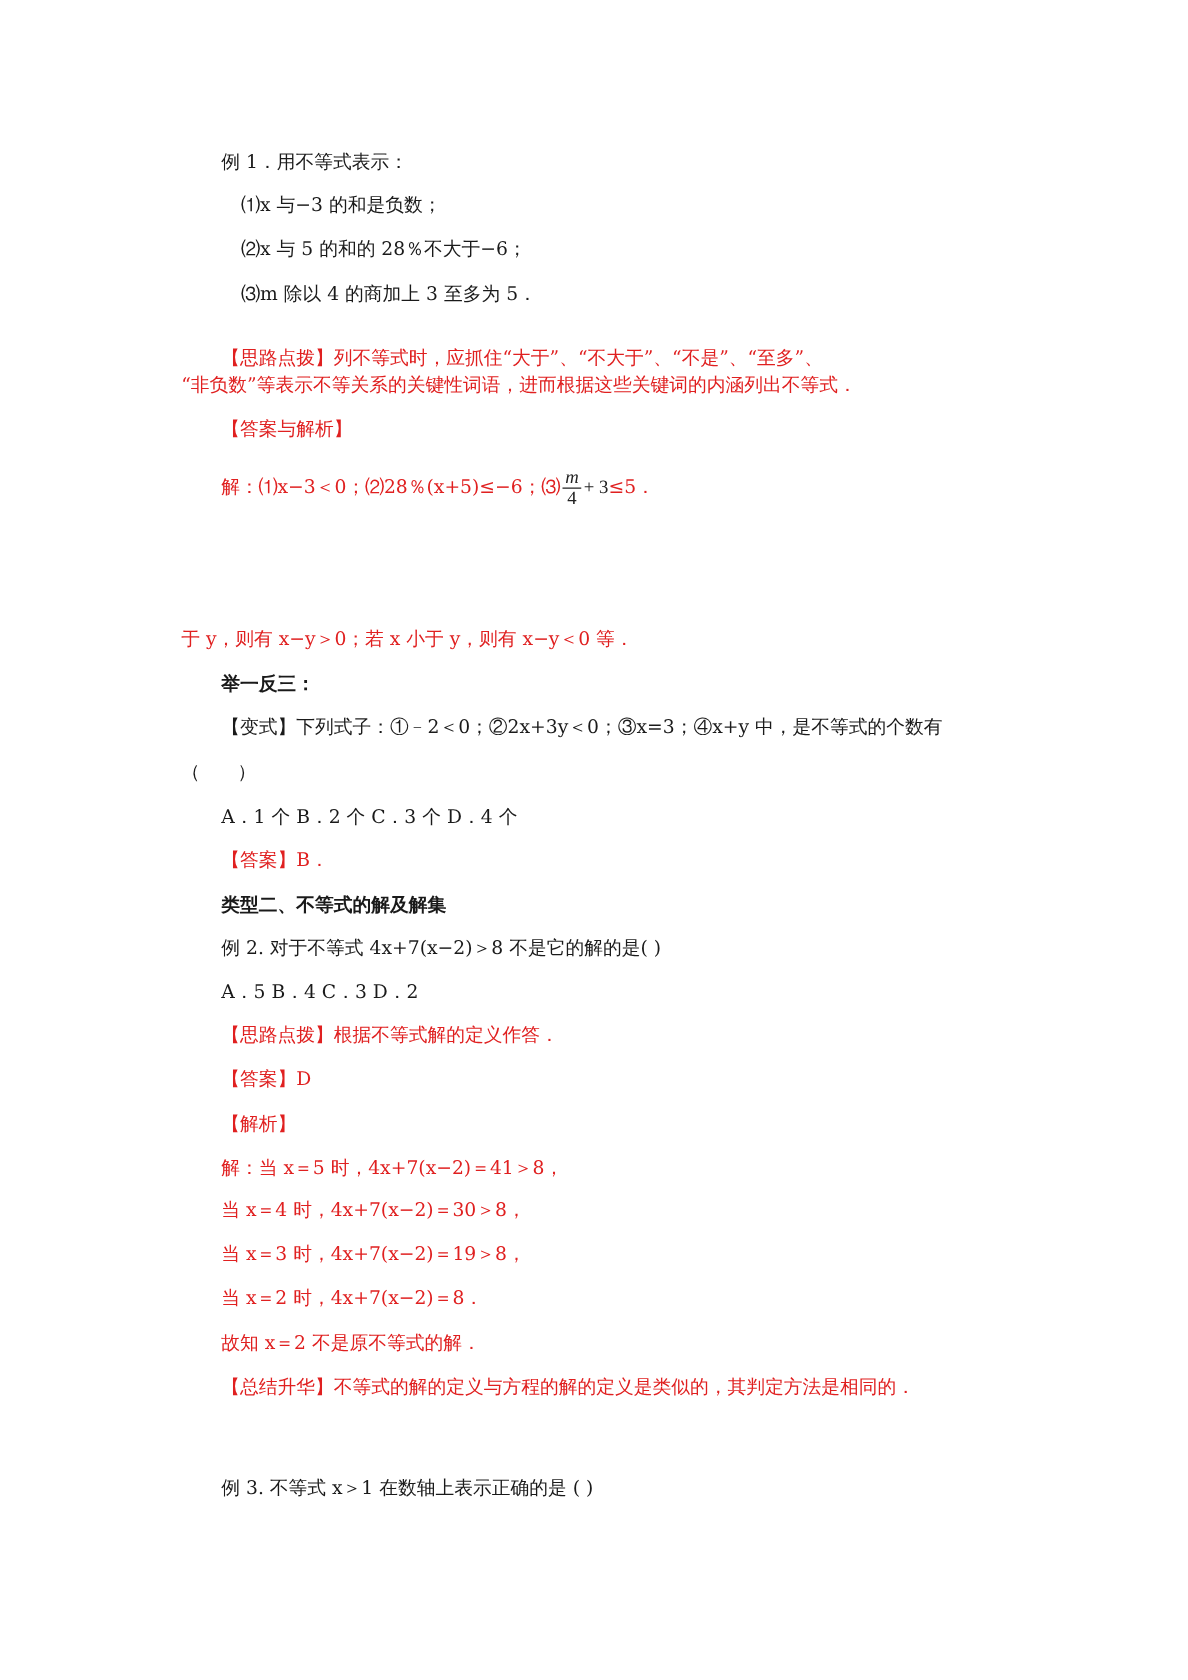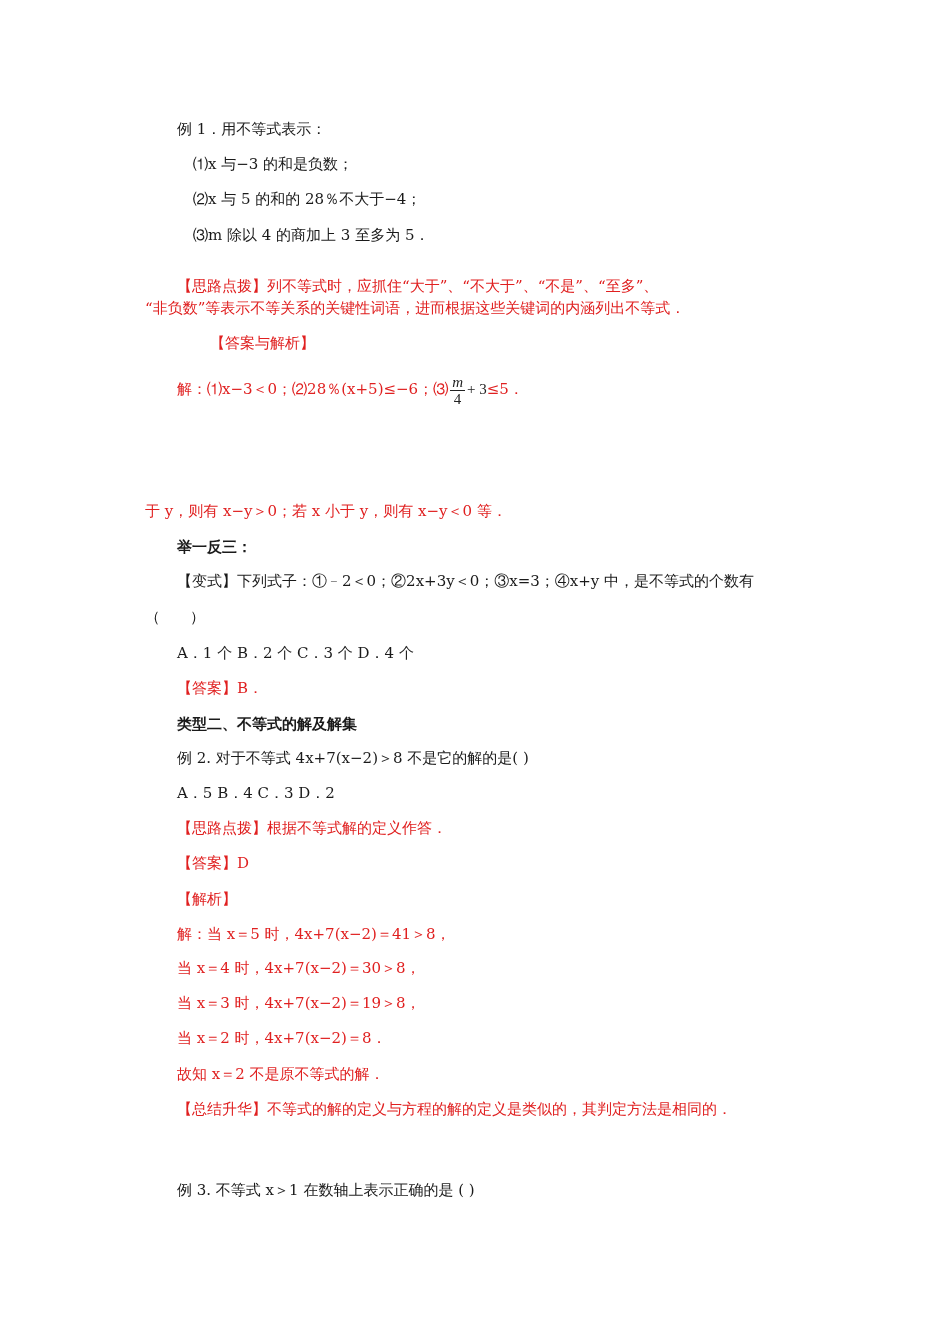--- a/index.html
+++ b/index.html
@@ -15,29 +15,29 @@
     .frac .den { display: block; font-size: 15px; line-height: 16px; }
     .math-plain { font-family: "Liberation Serif", serif; color: #222; }
   </style>
 </head>
 <body>
 
 <div class="page">
 
   <div class="line black" style="left:177px; top:119px;">例 1．用不等式表示：</div>
   <div class="line black" style="left:193px; top:154px;">⑴x 与−3 的和是负数；</div>
-  <div class="line black" style="left:193px; top:189px;">⑵x 与 5 的和的 28％不大于−4；</div>
+  <div class="line black" style="left:193px; top:189px;">⑵x 与 5 的和的 28％不大于−6；</div>
   <div class="line black" style="left:193px; top:225px;">⑶m 除以 4 的商加上 3 至多为 5．</div>
 
   <div class="line red" style="left:177px; top:276px;">
     <span>【思路点拨】</span><span>列不等式时，应抓住“大于”、“不大于”、“不是”、“至多”、</span>
   </div>
   <div class="line red" style="left:145px; top:298px;">“非负数”等表示不等关系的关键性词语，进而根据这些关键词的内涵列出不等式．</div>
 
-  <div class="line red" style="left:177px; top:333px;margin-left:33px;">【答案与解析】</div>
+  <div class="line red" style="left:177px; top:333px;">【答案与解析】</div>
 
   <div class="line red" style="left:177px; top:372px; line-height:34px;">
     <span>解：⑴x−3＜0；⑵28％(x+5)≤−6；⑶</span><span class="frac"><span class="num">m</span><span class="den">4</span></span><span class="math-plain">+ 3</span><span>≤5．</span>
   </div>
 
   <div class="line red" style="left:145px; top:501px;">于 y，则有 x−y＞0；若 x 小于 y，则有 x−y＜0 等．</div>
 
   <div class="line black bold" style="left:177px; top:537px;">举一反三：</div>
   <div class="line black" style="left:177px; top:571px;">【变式】下列式子：①﹣2＜0；②2x+3y＜0；③x=3；④x+y 中，是不等式的个数有</div>
   <div class="line black" style="left:145px; top:607px;">（　　）</div>

